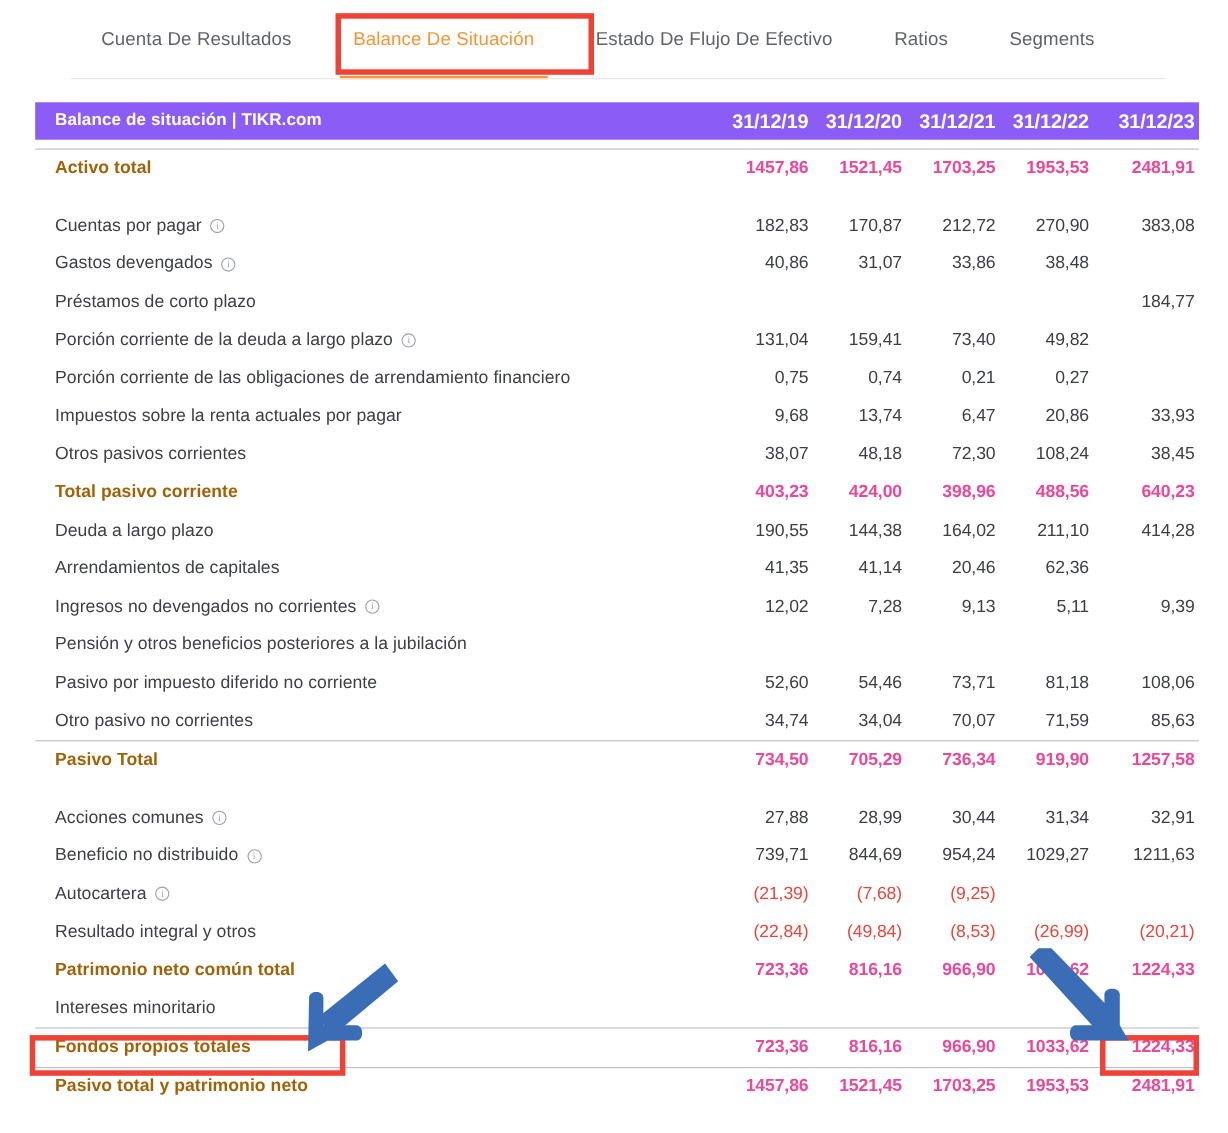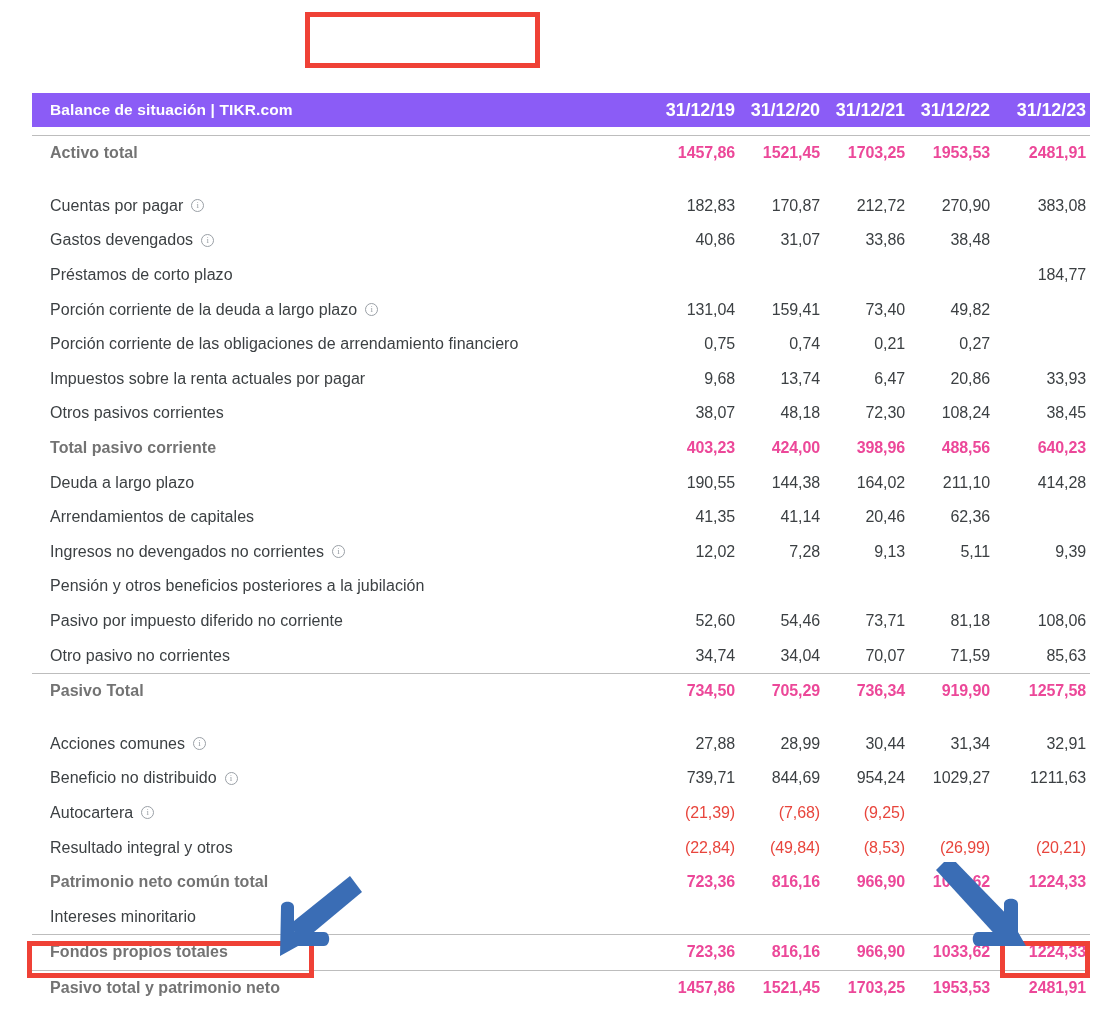--- a/index.html
+++ b/index.html
@@ -72,21 +72,21 @@
 
   .row {
     display: flex; align-items: center; height: 34.6px;
     padding-left: 18px; position: relative;
   }
   .row .label {
     flex: 1 1 auto; font-size: 16px; color: #3c4043;
     white-space: nowrap; display: flex; align-items: center; gap: 6px;
     letter-spacing: .05px;
   }
-  .row.bold .label { font-weight: bold; color: #737373; }
+  .row.bold .label { font-weight: bold; color: #a16207; }
   .row .cell {
     width: 85px; text-align: right; font-size: 16px; color: #3c4043;
     white-space: nowrap; letter-spacing: -.1px;
   }
   .row .cell:last-child { width: 100px; padding-right: 4px; }
   .row.bold .cell { font-weight: bold; color: #ec4899; }
   .row .cell.neg { color: #e8453c; }
 
   .spacer { height: 18px; }
 
@@ -106,20 +106,30 @@
     position: absolute; border: 5px solid #ef4136; background: transparent;
     z-index: 20; pointer-events: none;
   }
   .arrow { position: absolute; z-index: 21; pointer-events: none; }
 </style>
 </head>
 <body>
 
 <div class="page">
 
+  <div class="tabbar">
+    <div class="tabs-inner" id="tabs">
+        <div class="tab">Cuenta De Resultados</div>
+        <div class="tab active">Balance De Situación</div>
+        <div class="tab">Estado De Flujo De Efectivo</div>
+        <div class="tab">Ratios</div>
+        <div class="tab">Segments</div>
+      </div>
+    <div class="tabrule"></div>
+  </div>
 
   <div class="table">
 
     <div class="hdr">
       <div class="hdr-title">Balance de situación | TIKR.com</div>
       <div class="hdr-col">31/12/19</div>
       <div class="hdr-col">31/12/20</div>
       <div class="hdr-col">31/12/21</div>
       <div class="hdr-col">31/12/22</div>
       <div class="hdr-col">31/12/23</div>

